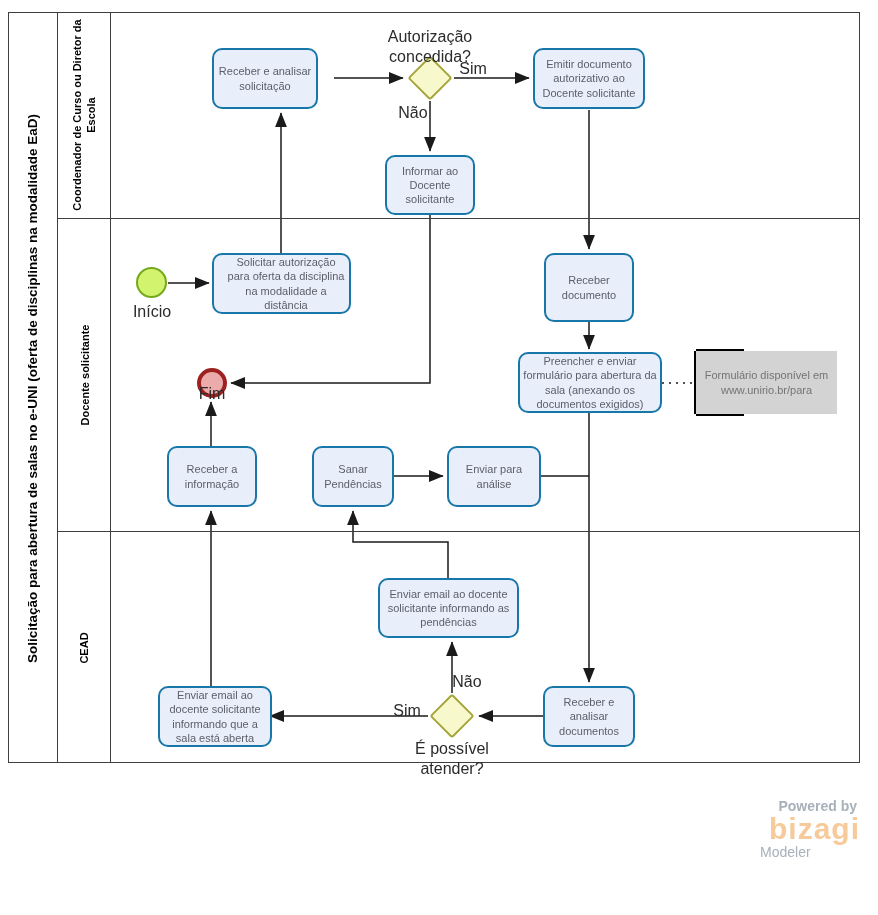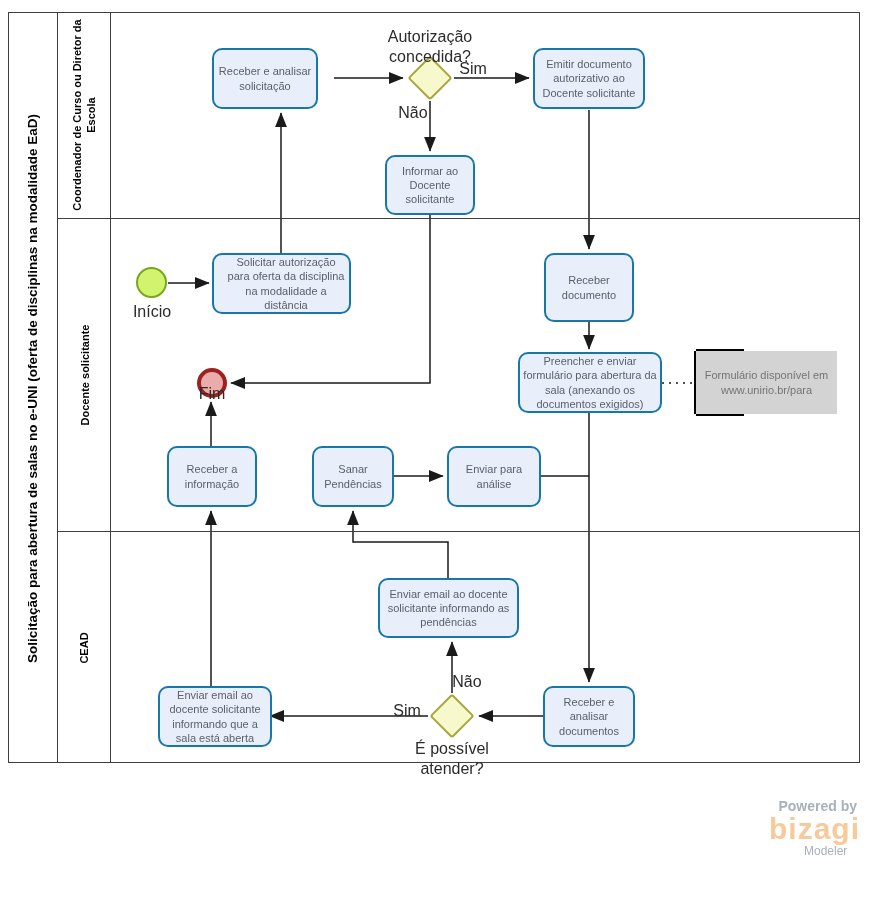--- a/index.html
+++ b/index.html
@@ -39,21 +39,21 @@
 
   .annotation{position:absolute;background:var(--annotation-fill);border-left:2px solid #000;
         display:flex;align-items:center;justify-content:center;text-align:center;
         font-size:11px;color:#747474;line-height:1.35;padding:4px 8px;box-sizing:border-box;}
   .annotation::before,.annotation::after{content:"";position:absolute;left:0;width:48px;height:2px;background:#000;}
   .annotation::before{top:-2px;} .annotation::after{bottom:-2px;}
 
   .logo{position:absolute;}
   .logo .powered{font-size:14px;font-weight:bold;color:var(--logo-gray);text-align:right;}
   .logo .bizagi{font-size:30px;font-weight:bold;letter-spacing:1px;color:var(--logo-orange);line-height:1;}
-  .logo .modeler{font-size:12px;color:var(--logo-gray);margin-left:44px;}
+  .logo .modeler{font-size:14px;color:var(--logo-gray);}
 </style>
 </head>
 <body>
 
 <div id="stage">
 
   <svg class="connectors" width="878" height="915" viewBox="0 0 878 915">
     <defs>
       <marker id="arr" markerWidth="11" markerHeight="9" refX="9.5" refY="4" orient="auto">
         <path d="M0,0 L10,4 L0,8 z"></path>

